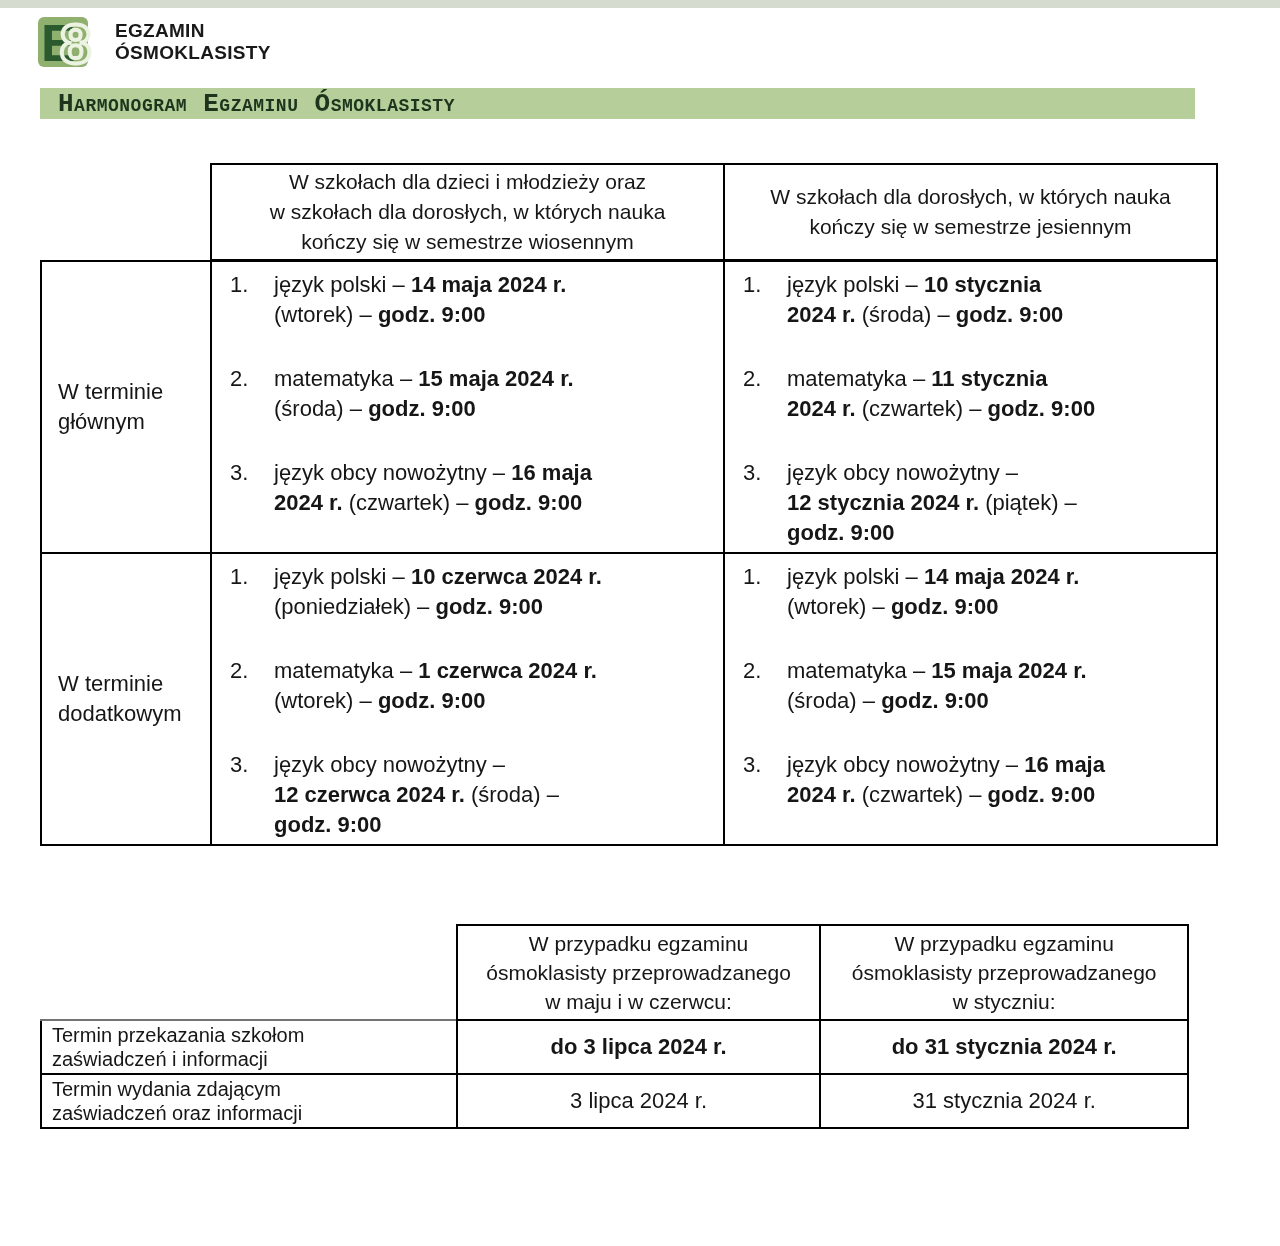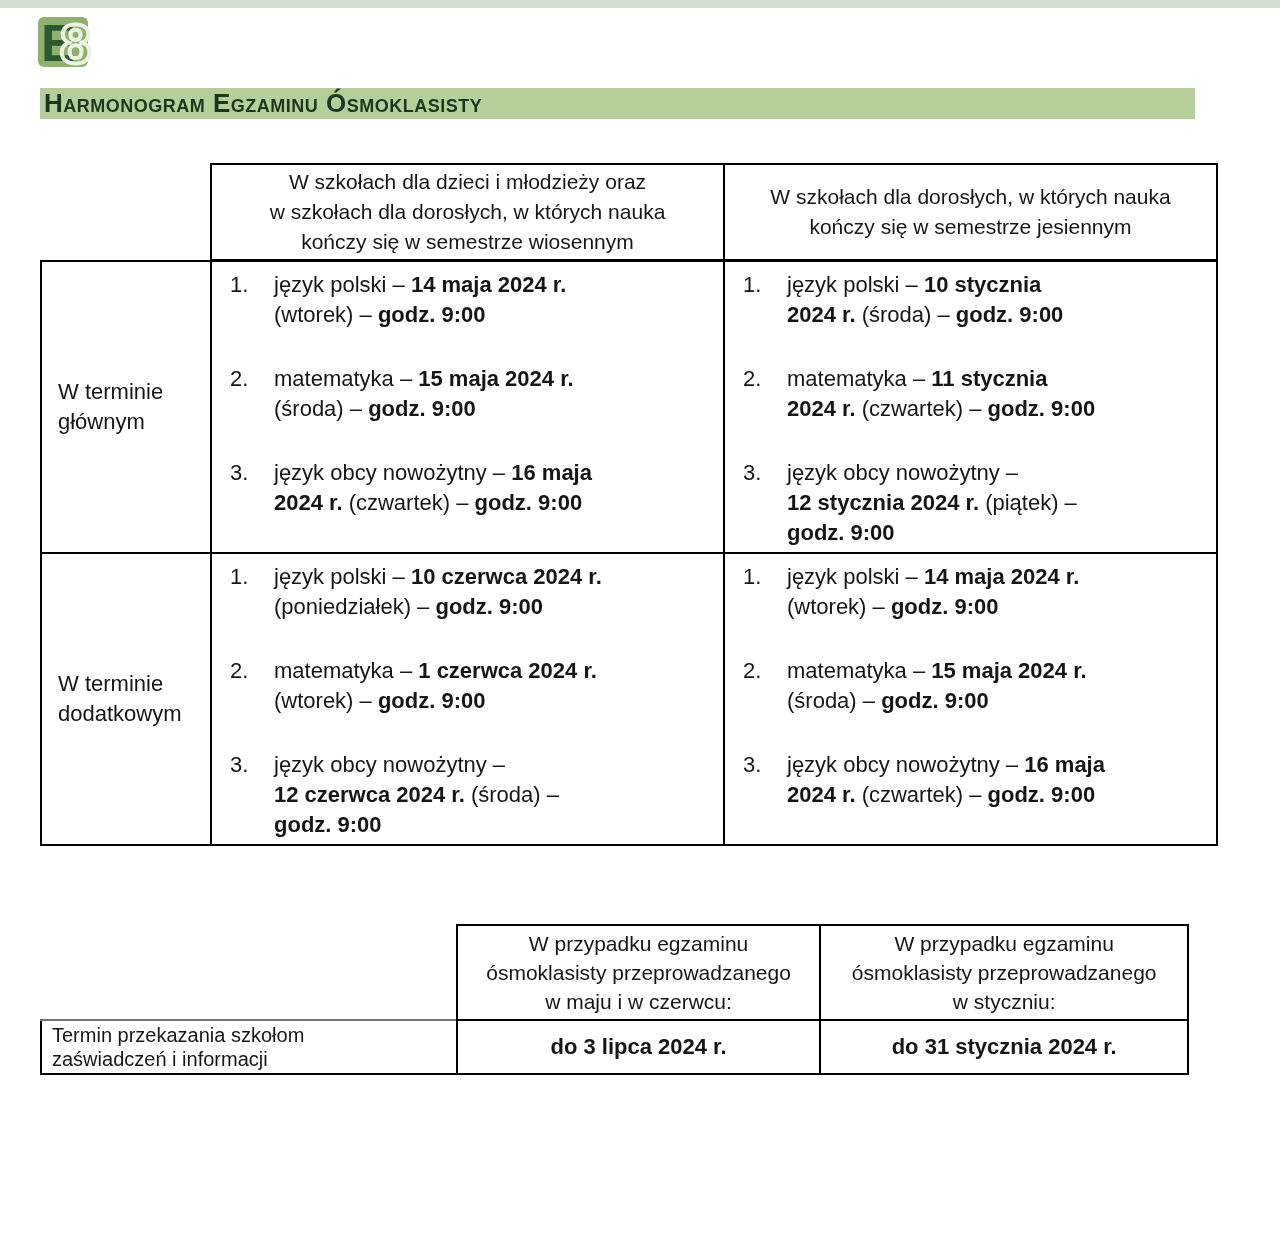--- a/index.html
+++ b/index.html
@@ -18,21 +18,21 @@
   
   .logo-row{margin:6px 0 0 37px;display:flex;align-items:flex-start;gap:16px;}
   .logo-mark{flex:none;}
   .lg-sq{fill:var(--logo-square);}
   .lg-e{font-family:"Liberation Sans",sans-serif;font-size:52px;font-weight:bold;fill:var(--logo-letter);}
   .lg-8{font-family:"Liberation Sans",sans-serif;font-size:56px;font-weight:bold;fill:none;stroke:#ecf3e2;stroke-width:4px;}
   .logo-text{margin-top:6px;font-size:19px;font-weight:bold;line-height:22px;letter-spacing:.3px;color:#191919;}
   
   .title-bar{
     margin:18px 0 0 40px;width:1155px;height:31px;background:var(--title-bar-bg);
-    display:flex;align-items:center;padding-left:4px;
+    display:flex;align-items:center;padding-left:18px;font-family:Liberation Mono, monospace;
   }
   .title-text{
     font-variant:small-caps;font-weight:bold;font-size:26px;color:#1d351d;letter-spacing:.5px;
   }
   
   table.tbl{border-collapse:collapse;table-layout:fixed;}
   .tbl td{border:2px solid #000;padding:0;vertical-align:middle;}
   .tbl td.ghost{border:none;background:transparent;}
   .ml{white-space:pre-line;}
   .b{font-weight:bold;}
@@ -56,20 +56,24 @@
 <body>
 
 <div class="top-strip"></div>
 
 <div class="logo-row">
   <svg class="logo-mark" width="62" height="56" viewBox="0 0 62 56" aria-hidden="true">
     <rect class="lg-sq" x="1" y="3" width="50" height="50" rx="6"></rect>
     <text class="lg-e" x="4" y="47">E</text>
     <text class="lg-8" x="23" y="49">8</text>
   </svg>
+  <div class="logo-text">
+    <div>EGZAMIN</div>
+    <div>ÓSMOKLASISTY</div>
+  </div>
 </div>
 
 <div class="title-bar">
   <span class="title-text">Harmonogram Egzaminu Ósmoklasisty</span>
 </div>
 
 <table class="tbl main">
   <colgroup>
       <col style="width:170px">
       <col style="width:513px">
@@ -204,14 +208,20 @@
     <td class="hcell ml">W przypadku egzaminu
 ósmoklasisty przeprowadzanego
 w styczniu:</td>
   </tr>
   <tr class="thick" style="height:53px">
     <td class="rlabel ml">Termin przekazania szkołom
 zaświadczeń i informacji</td>
     <td class="rval b">do 3 lipca 2024 r.</td>
     <td class="rval b">do 31 stycznia 2024 r.</td>
   </tr>
+  <tr class="thick" style="height:53px">
+    <td class="rlabel ml">Termin wydania zdającym
+zaświadczeń oraz informacji</td>
+    <td class="rval">3 lipca 2024 r.</td>
+    <td class="rval">31 stycznia 2024 r.</td>
+  </tr>
   </tbody>
 </table>
 
 </body></html>

